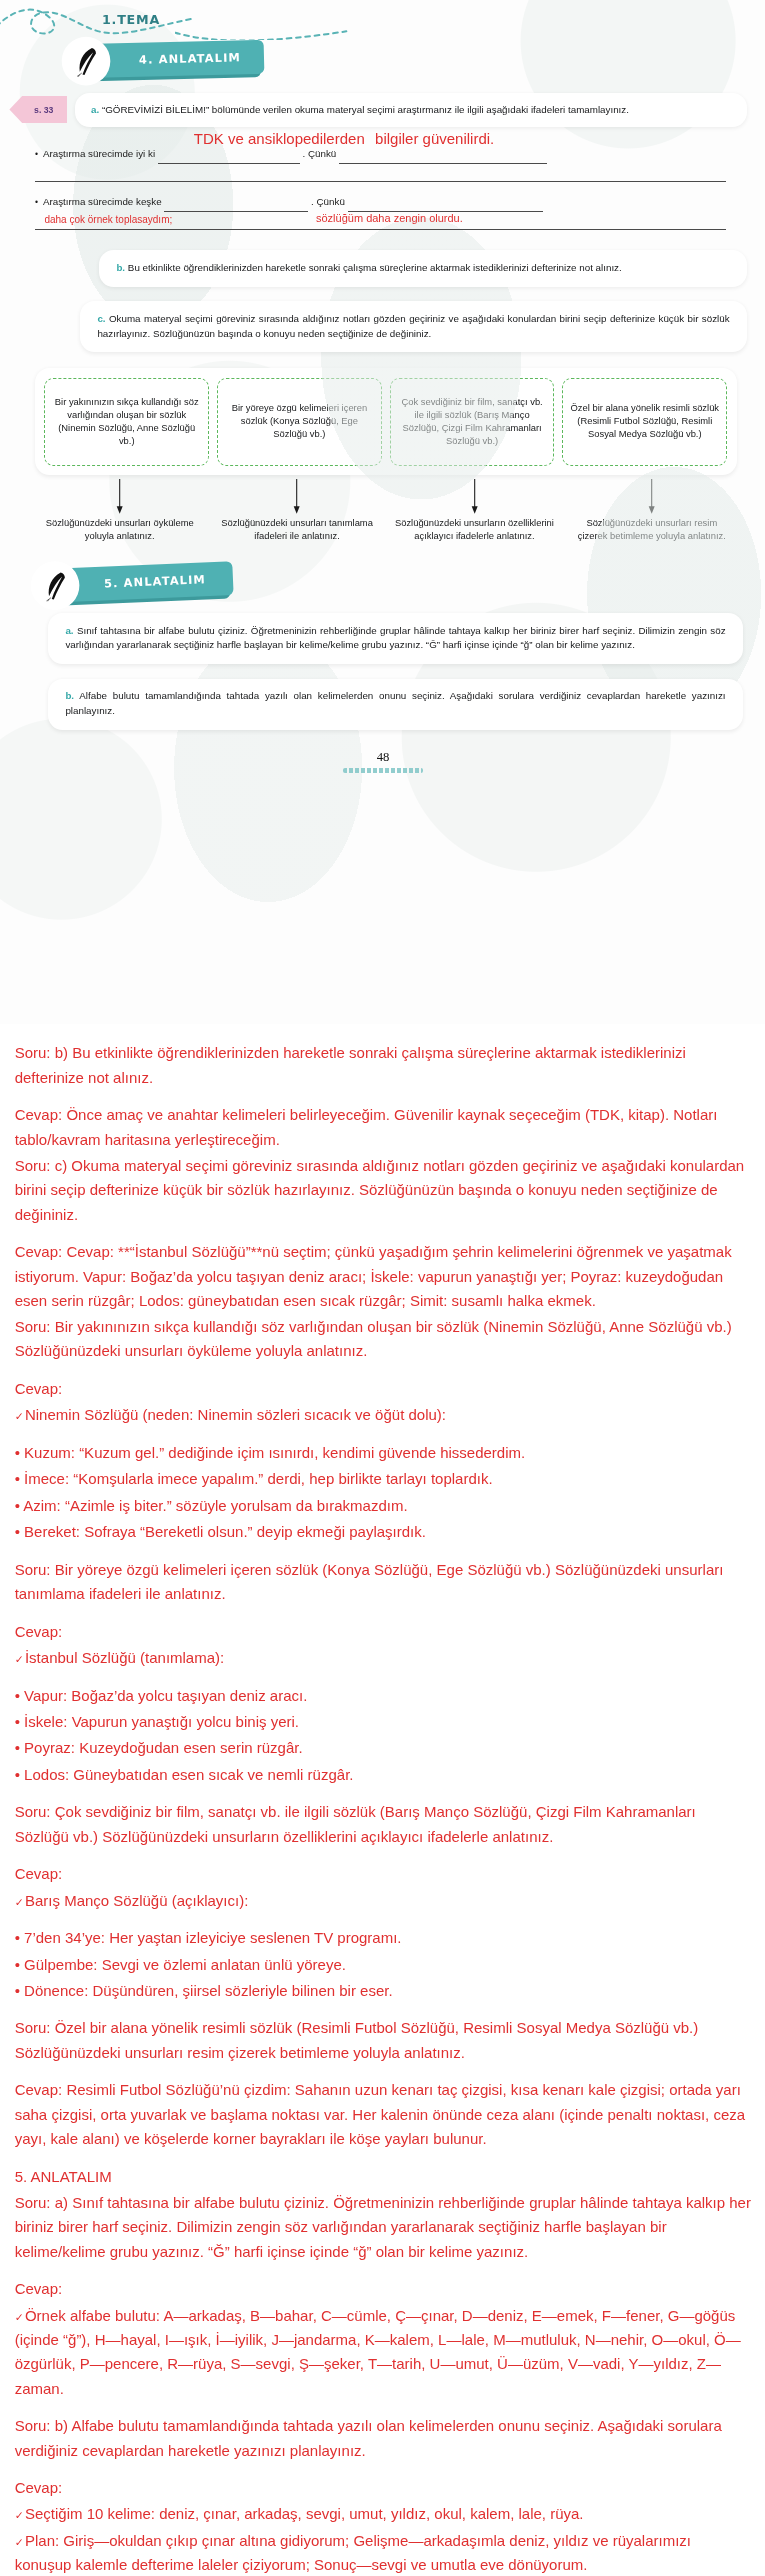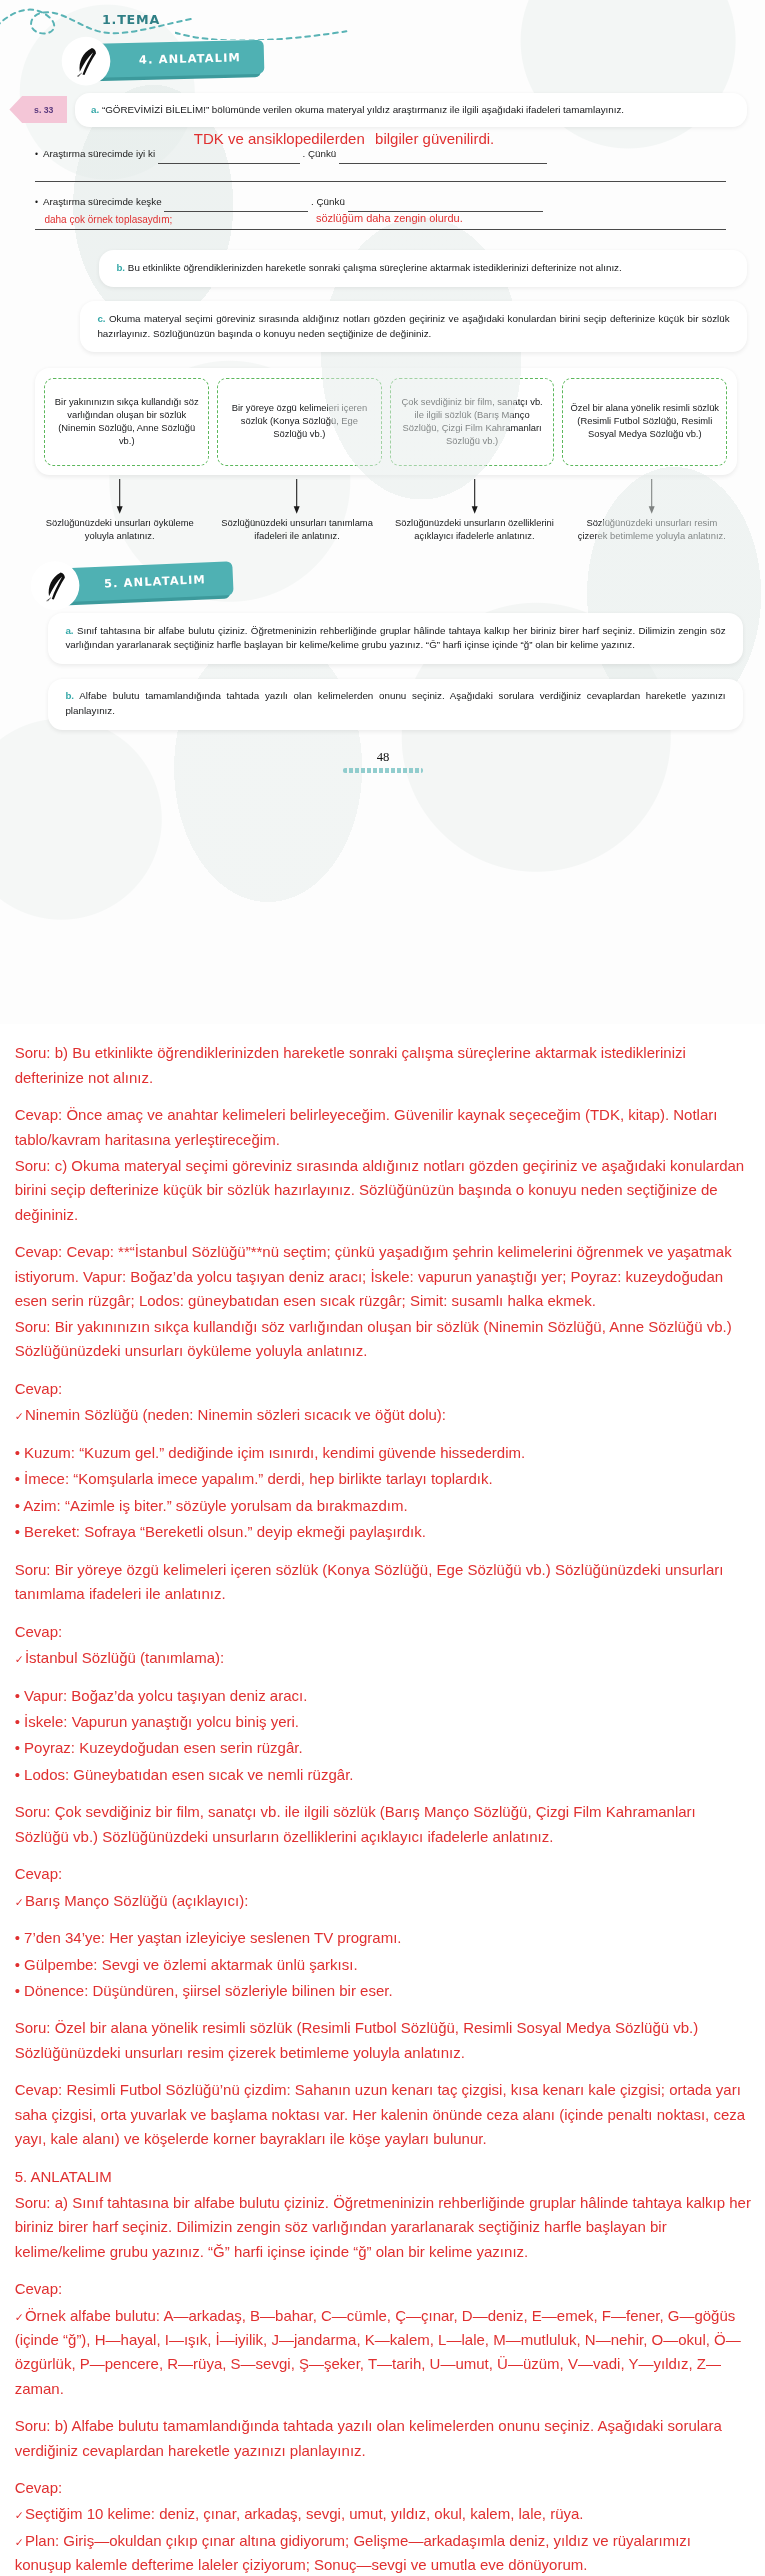--- a/index.html
+++ b/index.html
@@ -292,21 +292,21 @@
       </span>
       <span>4. ANLATALIM</span>
     </div>
   </div>
 
   <div class="section-a">
     <div class="s-badge">s. 33</div>
     <div class="card">
       <div class="para">
         <span class="marker">a.</span>
-        <span>“GÖREVİMİZİ BİLELİM!” bölümünde verilen okuma materyal yıldız araştırmanız ile ilgili aşağıdaki ifadeleri tamamlayınız.</span>
+        <span>“GÖREVİMİZİ BİLELİM!” bölümünde verilen okuma materyal seçimi araştırmanız ile ilgili aşağıdaki ifadeleri tamamlayınız.</span>
       </div>
     </div>
   </div>
 
   <div class="fill-block">
 
     <div class="fill-row">
       <span class="bullet-dot">•</span>
       <span>Araştırma sürecimde iyi ki</span>
       <span class="blank b1">
@@ -452,21 +452,21 @@
     <p class="t-li">• İskele: Vapurun yanaştığı yolcu biniş yeri.</p>
     <p class="t-li">• Poyraz: Kuzeydoğudan esen serin rüzgâr.</p>
     <p class="t-li">• Lodos: Güneybatıdan esen sıcak ve nemli rüzgâr.</p>
     <div class="t-gap"></div>
     <p>Soru: Çok sevdiğiniz bir film, sanatçı vb. ile ilgili sözlük (Barış Manço Sözlüğü, Çizgi Film Kahramanları Sözlüğü vb.) Sözlüğünüzdeki unsurların özelliklerini açıklayıcı ifadelerle anlatınız.</p>
     <div class="t-gap"></div>
     <p>Cevap:</p>
     <p class="t-check">Barış Manço Sözlüğü (açıklayıcı):</p>
     <div class="t-gap"></div>
     <p class="t-li">• 7’den 34’ye: Her yaştan izleyiciye seslenen TV programı.</p>
-    <p class="t-li">• Gülpembe: Sevgi ve özlemi aktarmak ünlü şarkısı.</p>
+    <p class="t-li">• Gülpembe: Sevgi ve özlemi anlatan ünlü yöreye.</p>
     <p class="t-li">• Dönence: Düşündüren, şiirsel sözleriyle bilinen bir eser.</p>
     <div class="t-gap"></div>
     <p>Soru: Özel bir alana yönelik resimli sözlük (Resimli Futbol Sözlüğü, Resimli Sosyal Medya Sözlüğü vb.) Sözlüğünüzdeki unsurları resim çizerek betimleme yoluyla anlatınız.</p>
     <div class="t-gap"></div>
     <p>Cevap: Resimli Futbol Sözlüğü’nü çizdim: Sahanın uzun kenarı taç çizgisi, kısa kenarı kale çizgisi; ortada yarı saha çizgisi, orta yuvarlak ve başlama noktası var. Her kalenin önünde ceza alanı (içinde penaltı noktası, ceza yayı, kale alanı) ve köşelerde korner bayrakları ile köşe yayları bulunur.</p>
     <div class="t-gap"></div>
     <p>5. ANLATALIM</p>
     <p>Soru: a) Sınıf tahtasına bir alfabe bulutu çiziniz. Öğretmeninizin rehberliğinde gruplar hâlinde tahtaya kalkıp her biriniz birer harf seçiniz. Dilimizin zengin söz varlığından yararlanarak seçtiğiniz harfle başlayan bir kelime/kelime grubu yazınız. “Ğ” harfi içinse içinde “ğ” olan bir kelime yazınız.</p>
     <div class="t-gap"></div>
     <p>Cevap:</p>

